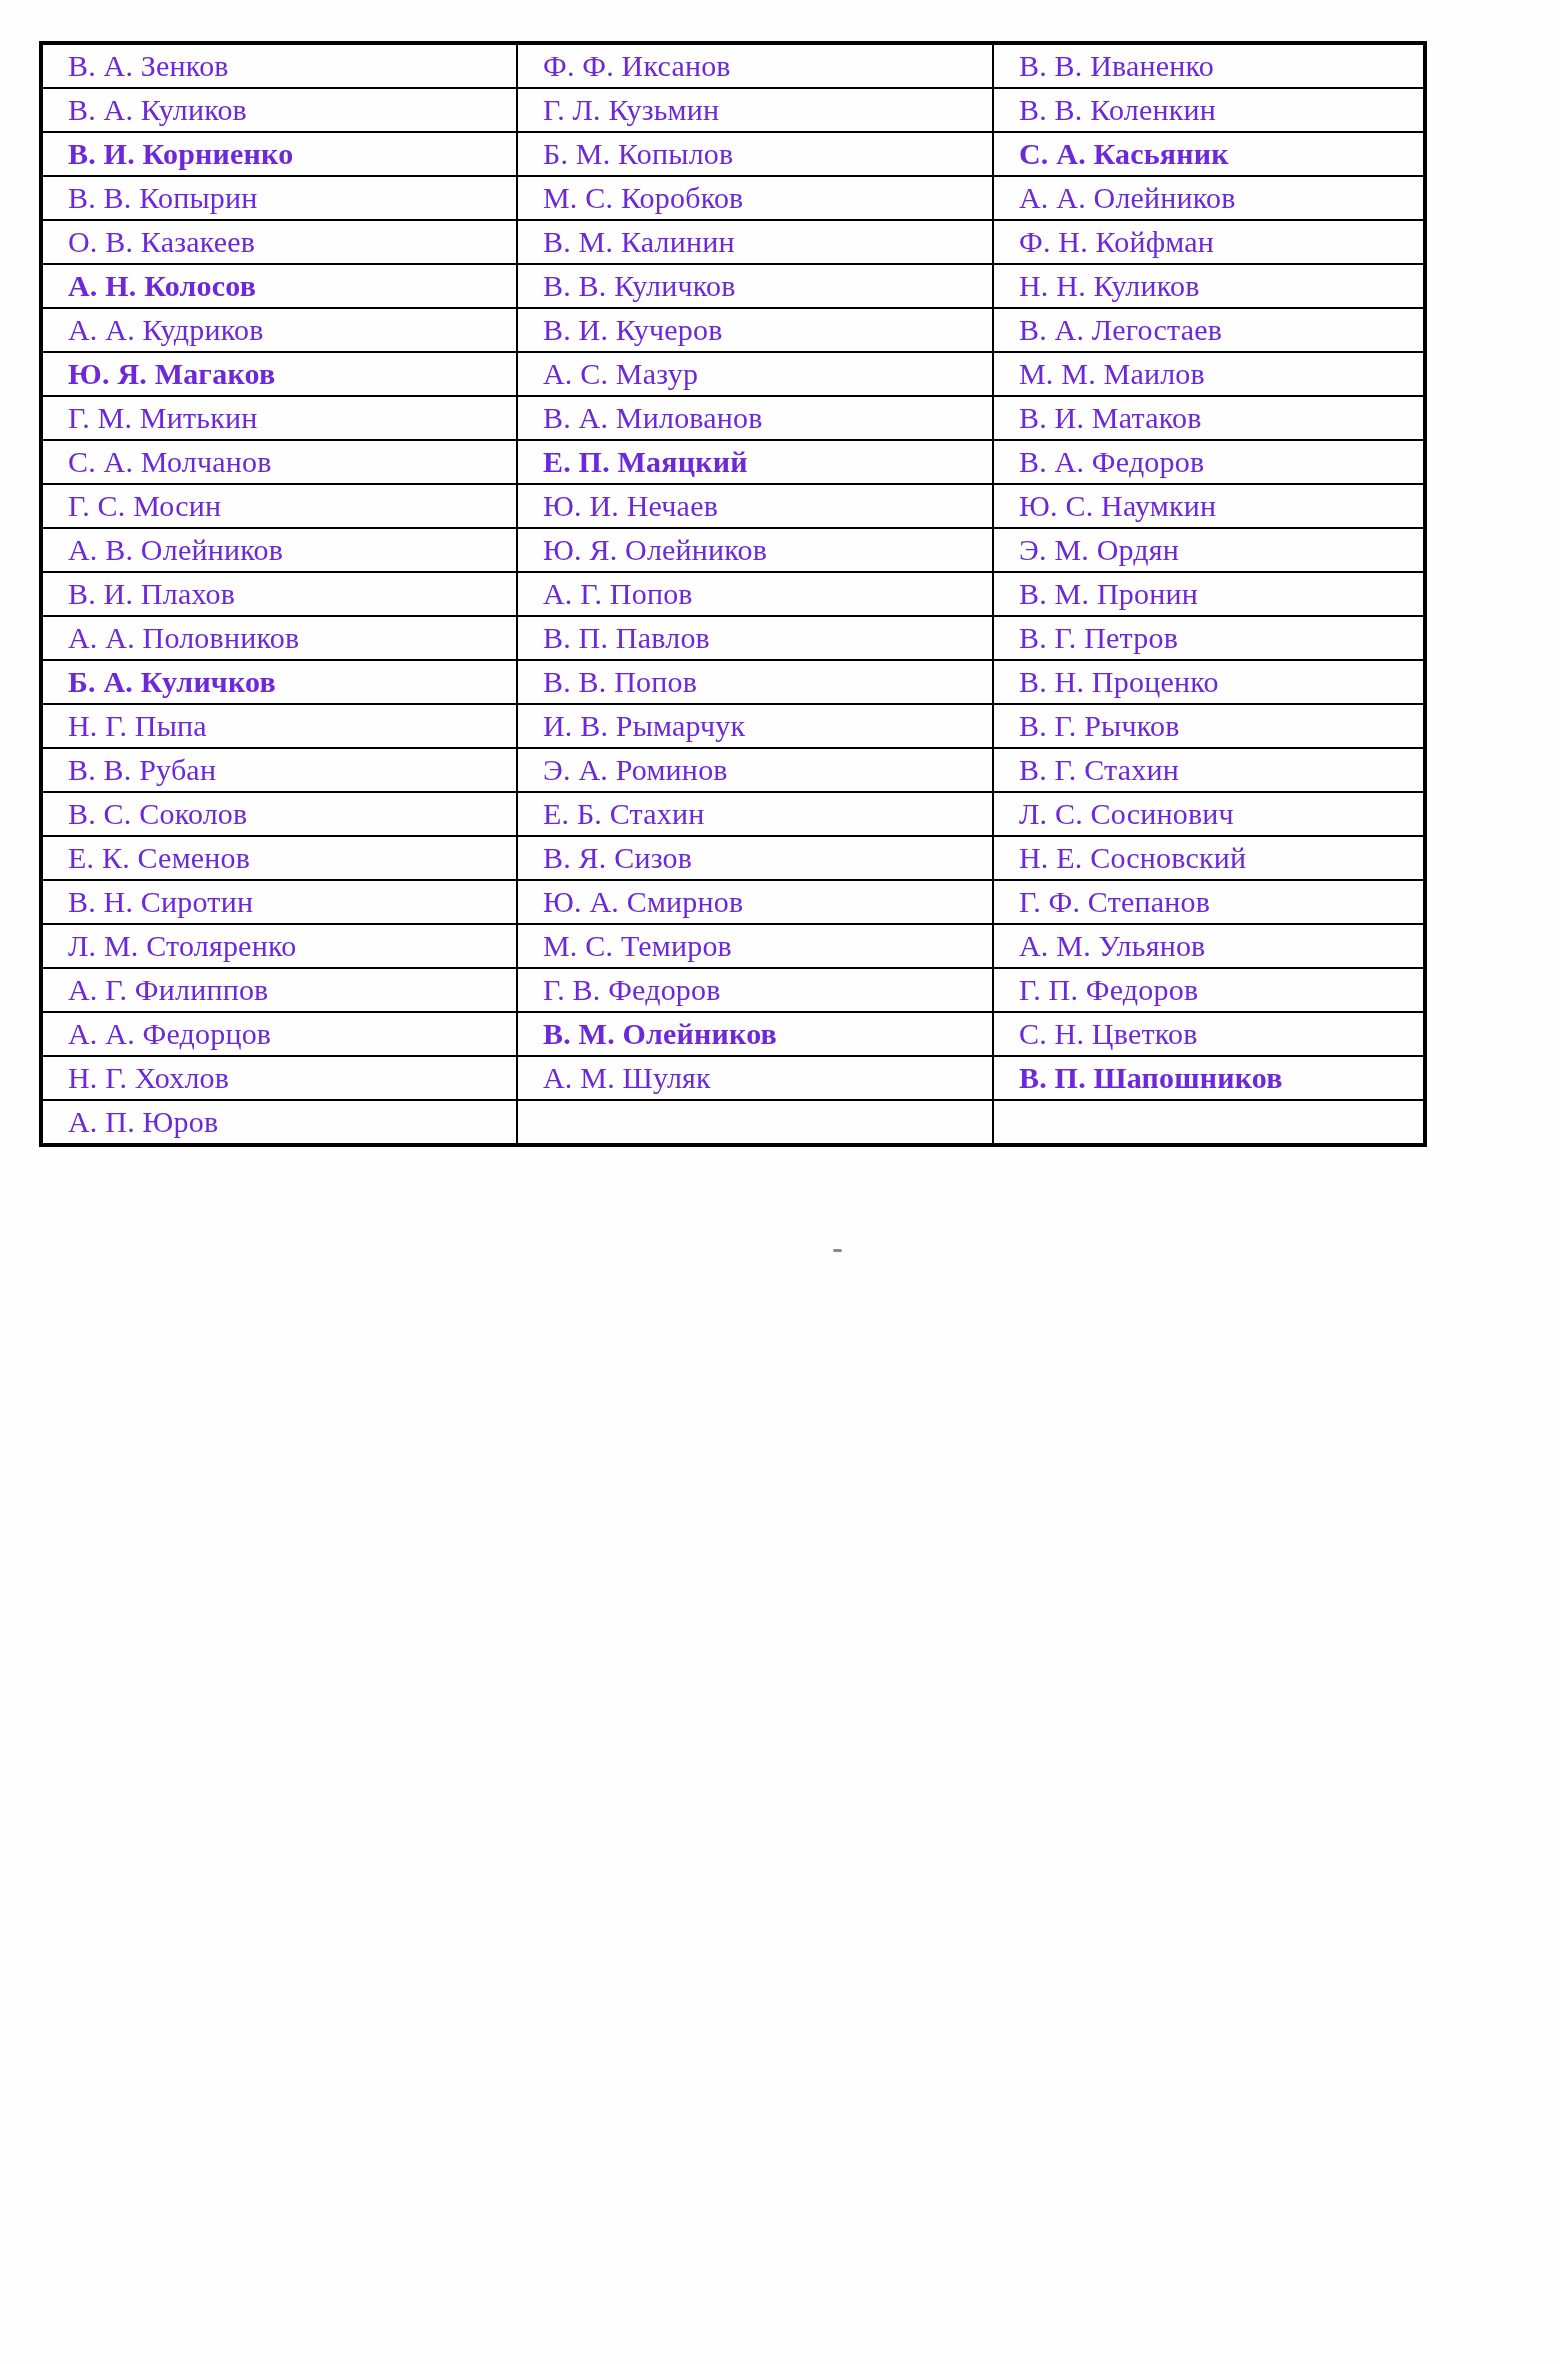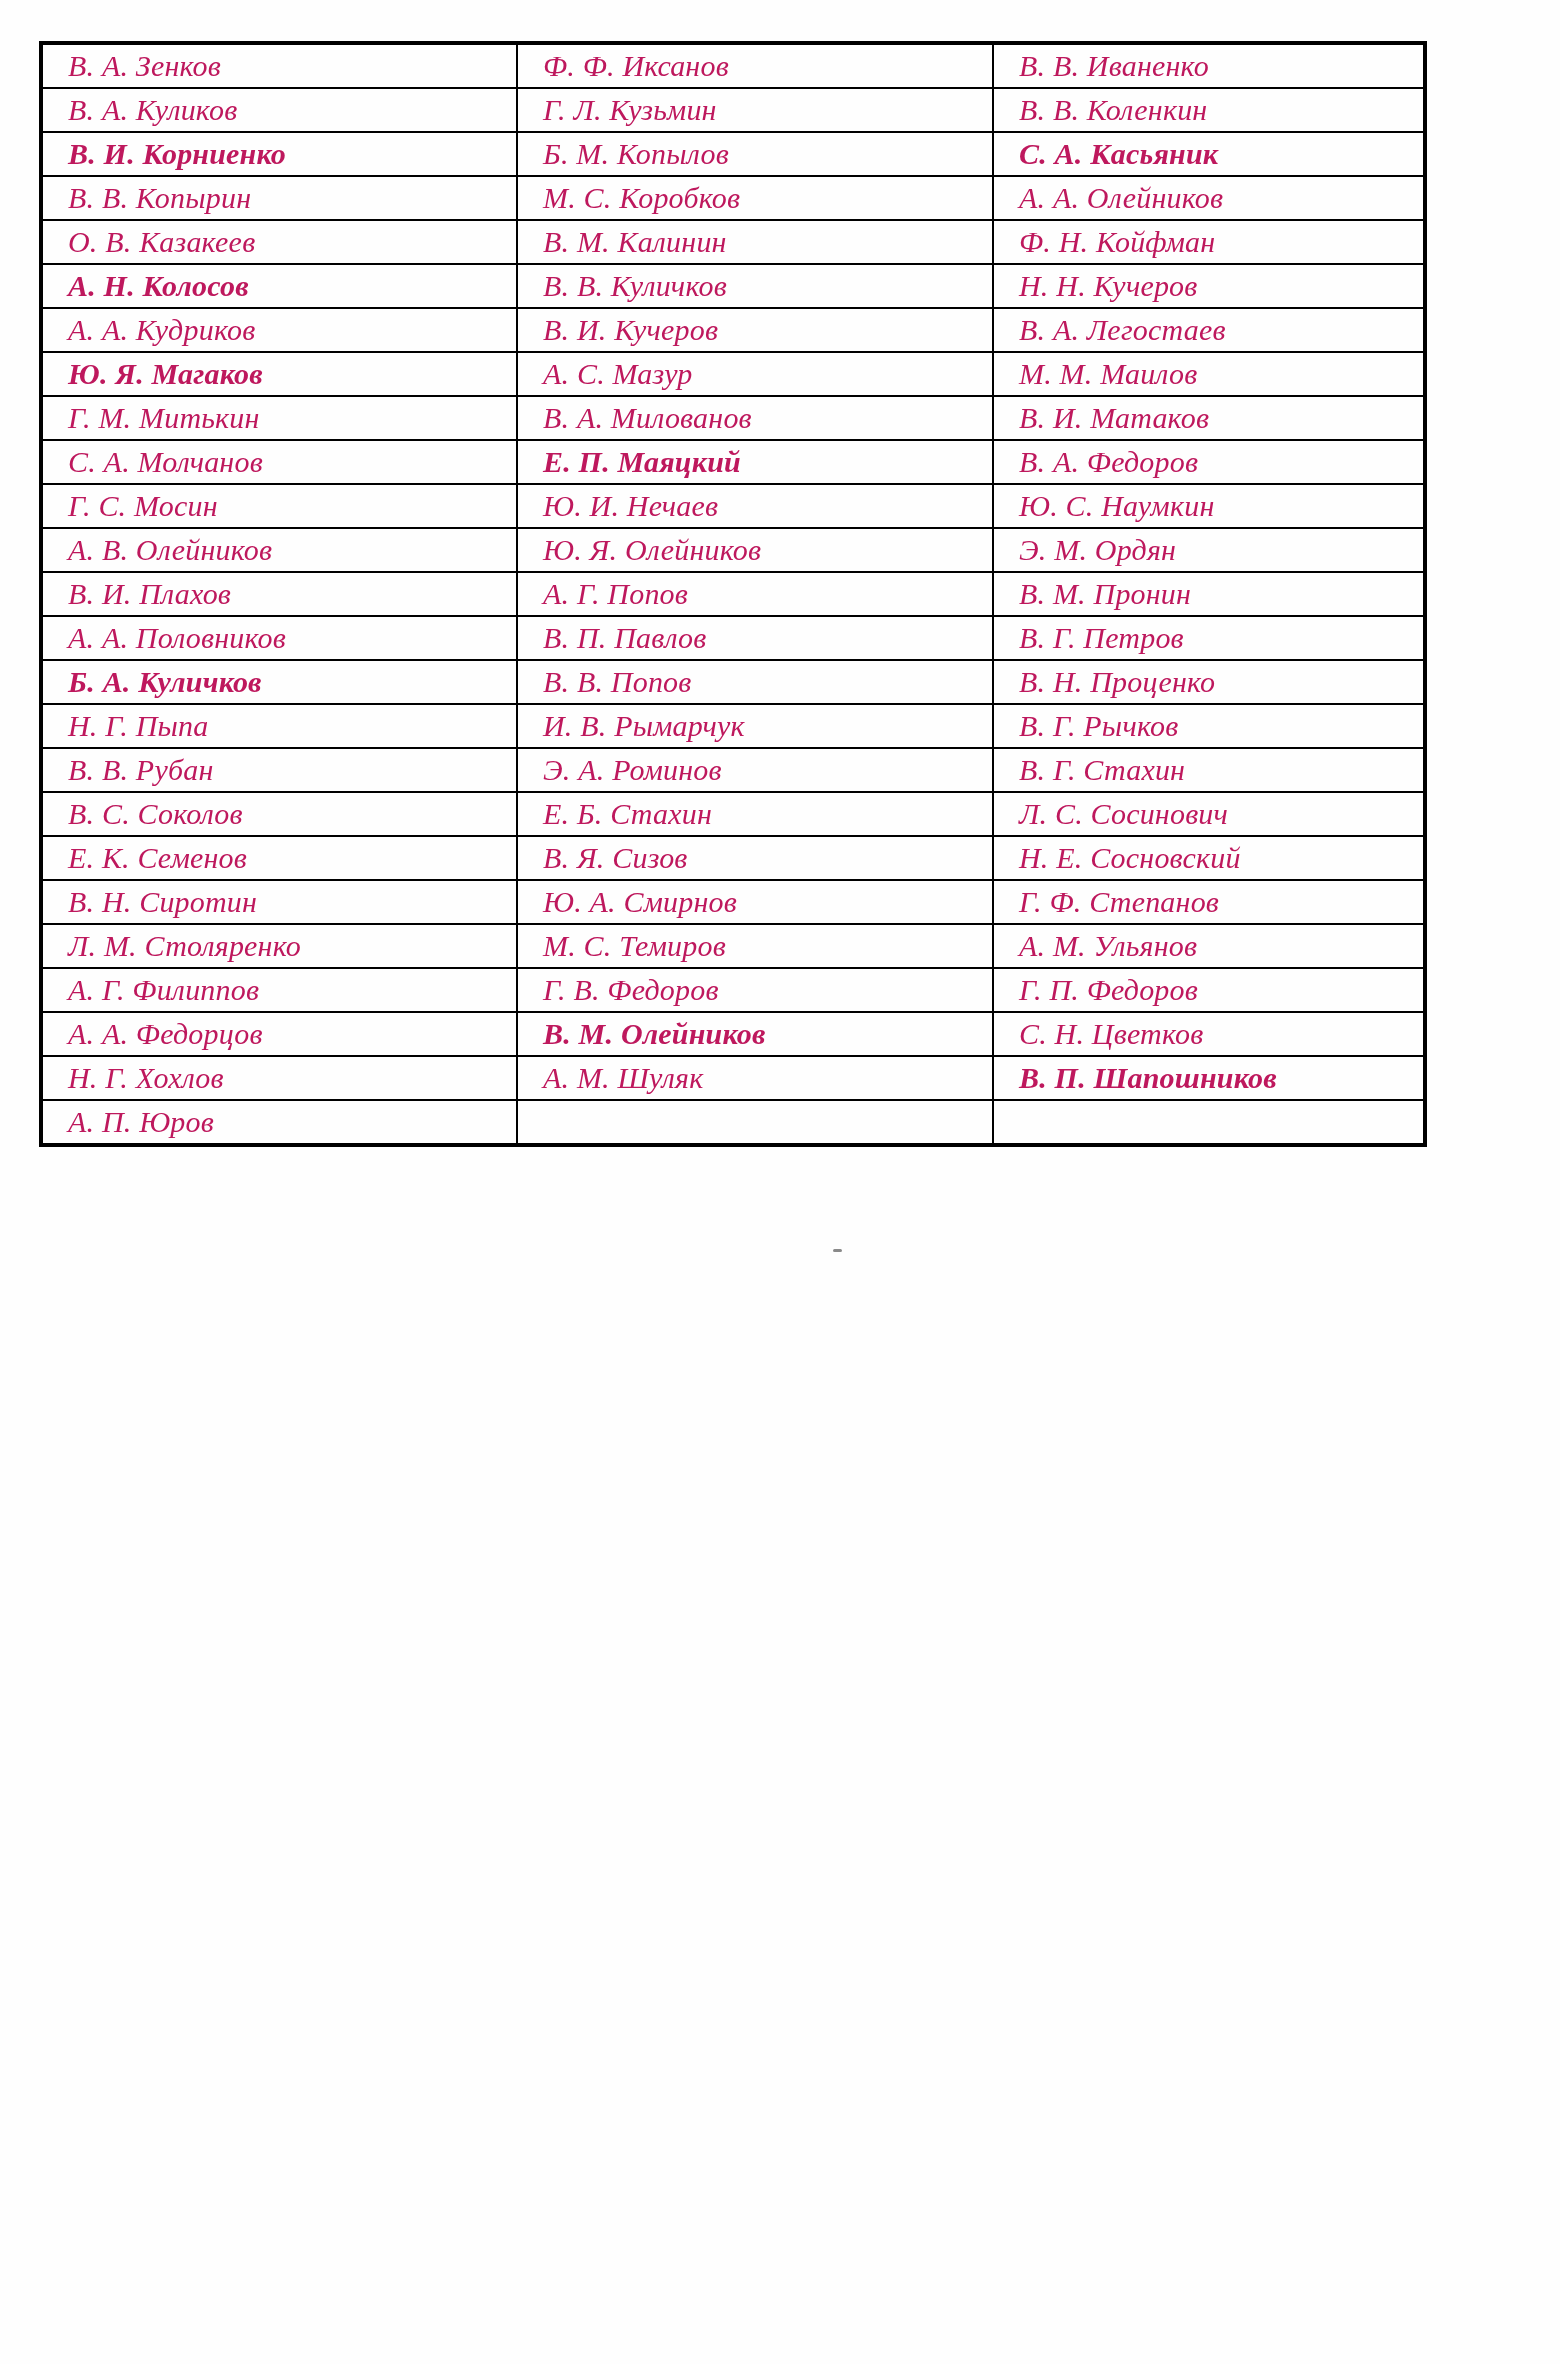--- a/index.html
+++ b/index.html
@@ -6,23 +6,22 @@
     margin: 0;
     padding: 0;
     background: #ffffff;
   }
   .page {
     position: relative;
     width: 1560px;
     height: 2365px;
     background: #fefefe;
     font-family: "Liberation Serif", "DejaVu Serif", serif;
-    color: #be185d;
+    color: #6d28d9;
     overflow: hidden;
-    font-style: italic;
   }
   table.names {
     position: absolute;
     left: 39px;
     top: 41px;
     border-collapse: collapse;
     table-layout: fixed;
     border: 4.9px solid #000000;
   }
   table.names td {
@@ -85,21 +84,21 @@
           <td>А. А. Олейников</td>
         </tr>
         <tr>
           <td>О. В. Казакеев</td>
           <td>В. М. Калинин</td>
           <td>Ф. Н. Койфман</td>
         </tr>
         <tr>
           <td class="bold">А. Н. Колосов</td>
           <td>В. В. Куличков</td>
-          <td>Н. Н. Кучеров</td>
+          <td>Н. Н. Куликов</td>
         </tr>
         <tr>
           <td>А. А. Кудриков</td>
           <td>В. И. Кучеров</td>
           <td>В. А. Легостаев</td>
         </tr>
         <tr>
           <td class="bold">Ю. Я. Магаков</td>
           <td>А. С. Мазур</td>
           <td>М. М. Маилов</td>

